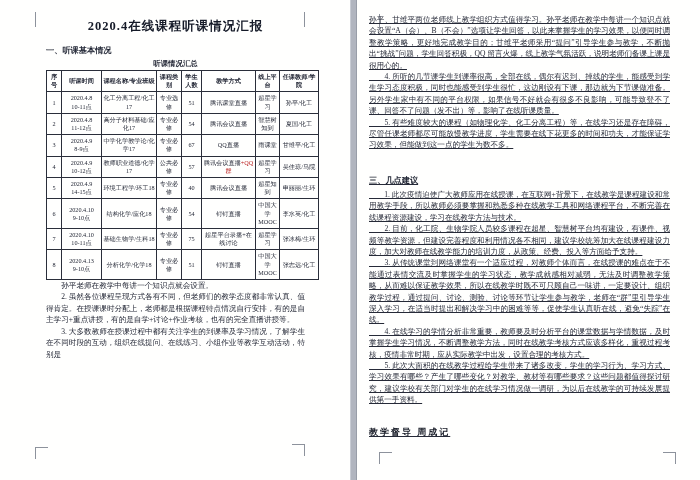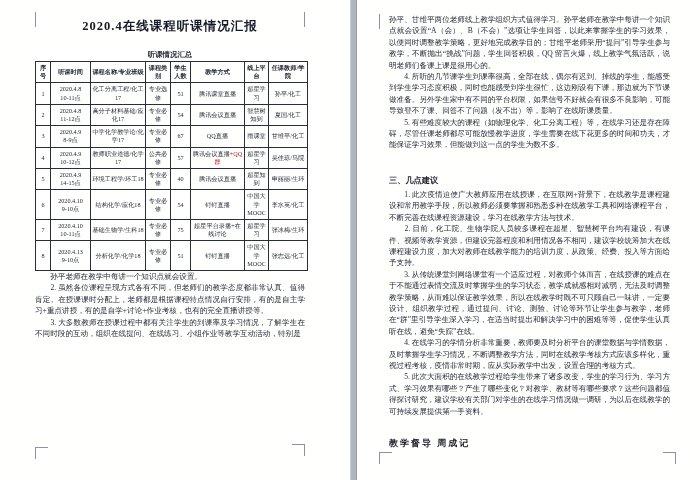--- a/index.html
+++ b/index.html
@@ -7,29 +7,29 @@
   body { font-family:"Liberation Serif","DejaVu Serif",serif; }
   .canvas { position:relative; width:700px; height:480px; overflow:hidden; background:#ffffff; }
 
   .page { position:absolute; top:0; height:480px; background:#fffffe; overflow:hidden; }
   .page-left  { left:0;   width:350px; }
   .page-right { left:357px; width:343px; }
   .page-divider { position:absolute; top:0; left:350px; width:7px; height:480px;
                   background:#b1b5bf; border-left:1px solid #c8ccd4; border-right:1px solid #989da8; }
 
   .content { position:relative; color:#262a38; filter:blur(0.22px); }
-  .page-left  .content { padding:12px 45px 0 35px; }
-  .page-right .content { padding:14px 30px 0 32px; }
+  .page-left  .content { padding:12px 45px 0 46px; }
+  .page-right .content { padding:14px 30px 0 12px;text-decoration:underline; }
 
   .doc-title { text-align:center; font-size:12.5px; font-weight:bold; letter-spacing:1px;
                color:#151a28; margin:6px 0 10px 0; }
   .sec-head { font-size:8.2px; font-weight:bold; margin:5px 0 3px 0; color:#1c2130; }
   p.body-text { font-size:7.6px; line-height:11.4px; text-align:justify; }
 
-  .tbl-caption { text-align:center; font-size:7.4px; font-weight:bold; margin:15px 0 1px 0; }
+  .tbl-caption { text-align:center; font-size:7.4px; font-weight:bold; margin:3px 0 1px 0; }
   table.listen { border-collapse:collapse; table-layout:fixed; width:272px; margin:0 auto; }
   table.listen th, table.listen td {
       border:1px solid #2a2e3a; font-size:6.2px; line-height:8.2px; text-align:center;
       vertical-align:middle; padding:2px 1px; white-space:pre-line; overflow:hidden; }
   table.listen th { font-weight:bold; }
   col.c-no{width:15px;} col.c-time{width:40px;} col.c-course{width:55px;} col.c-type{width:25px;}
   col.c-num{width:20px;} col.c-method{width:54px;} col.c-plat{width:24px;} col.c-teacher{width:39px;}
   .red-note { color:#bb2020; }
 
   .signature { text-align:left; font-size:9px; font-weight:bold; letter-spacing:2px;
@@ -47,20 +47,21 @@
 <div class="canvas">
 
   <div class="page page-left">
     <span class="mark mark-vtick" style="left:35px; top:12px;"></span>
     <span class="mark mark-vtick" style="left:304px; top:12px;"></span>
     <span class="mark mark-bl" style="left:35px; top:447px;"></span>
     <span class="mark mark-br" style="left:292px; top:444px;"></span>
 
     <div class="content">
       <div class="doc-title">2020.4在线课程听课情况汇报</div>
+      <div class="sec-head">一、听课基本情况</div>
 
       <div class="tbl-caption">听课情况汇总</div>
       <table class="listen">
         <colgroup>
           <col class="c-no">
             <col class="c-time">
             <col class="c-course">
             <col class="c-type">
           <col class="c-num">
             <col class="c-method">

